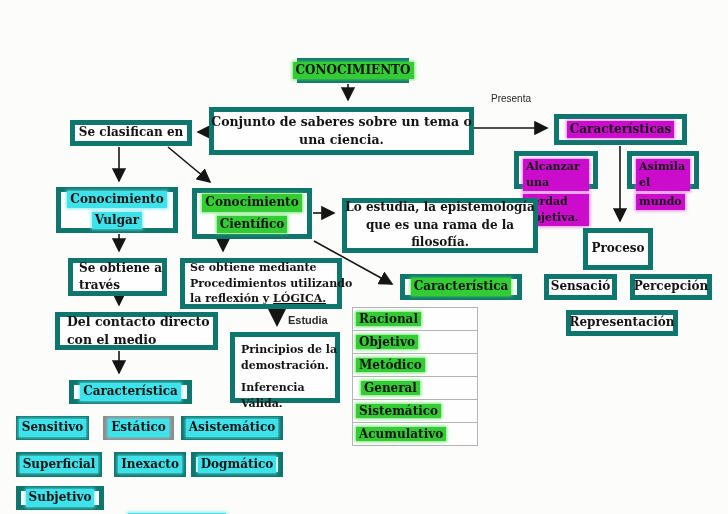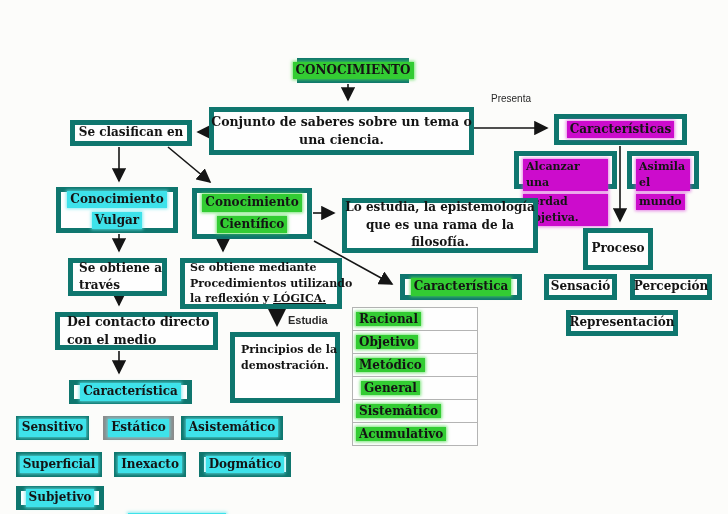--- a/index.html
+++ b/index.html
@@ -75,21 +75,21 @@
     <span class="pre">Conjunto de saberes sobre un tema o
 una ciencia.</span>
   </div>
 
   <span class="lbl" style="left:491px;top:93px;">Presenta</span>
 
   <div class="box" style="left:554px;top:114px;width:133px;height:31px;">
     <span class="hl hl-m">Características</span>
   </div>
 
-  <div class="box col gap2 left small" style="left:514px;top:151px;width:103px;height:38px;align-items:flex-start;padding:3px 4px;">
+  <div class="box col gap2 left small" style="left:514px;top:151px;width:84px;height:38px;align-items:flex-start;padding:3px 4px;">
     <span class="hl hl-m">Alcanzar una</span>
     <span class="hl hl-m">verdad objetiva.</span>
   </div>
 
   <div class="box col gap2 left small" style="left:627px;top:151px;width:72px;height:38px;align-items:flex-start;padding:3px 4px;">
     <span class="hl hl-m">Asimila el</span>
     <span class="hl hl-m">mundo</span>
   </div>
 
   <div class="box" style="left:70px;top:120px;width:122px;height:26px;">
@@ -142,20 +142,22 @@
   <div class="box left" style="left:55px;top:312px;width:163px;height:38px;font-size:12.5px;padding:3px 7px;">
     <span class="pre">Del contacto directo
 con el medio</span>
   </div>
 
   <span class="lbl lbl-bold" style="left:288px;top:314px;">Estudia</span>
 
   <div class="box left col" style="left:230px;top:332px;width:110px;height:71px;font-size:11px;align-items:flex-start;padding:5px 6px;gap:6px;justify-content:flex-start;">
     <span class="pre">Principios de la
 demostración.</span>
+    <span class="pre">Inferencia
+Válida.</span>
   </div>
 
   <div class="box" style="left:69px;top:380px;width:123px;height:24px;">
     <span class="hl hl-c">Característica</span>
   </div>
 
   <div class="box" style="left:400px;top:274px;width:122px;height:26px;">
     <span class="hl hl-g">Característica</span>
   </div>
 
@@ -189,21 +191,21 @@
   <div class="box" style="left:181px;top:416px;width:102px;height:24px;">
     <span class="hl hl-c">Asistemático</span>
   </div>
 
   <div class="box" style="left:16px;top:452px;width:86px;height:25px;">
     <span class="hl hl-c">Superficial</span>
   </div>
   <div class="box" style="left:114px;top:452px;width:72px;height:25px;">
     <span class="hl hl-c">Inexacto</span>
   </div>
-  <div class="box" style="left:191px;top:452px;width:92px;height:25px;margin-left:8px;">
+  <div class="box" style="left:191px;top:452px;width:92px;height:25px;">
     <span class="hl hl-c">Dogmático</span>
   </div>
 
   <div class="box" style="left:16px;top:486px;width:88px;height:24px;">
     <span class="hl hl-c">Subjetivo</span>
   </div>
   <div class="box" style="left:123px;top:486px;width:108px;height:24px;margin-top:32px;">
     <span class="hl hl-c">No acumulativo</span>
   </div>
 

